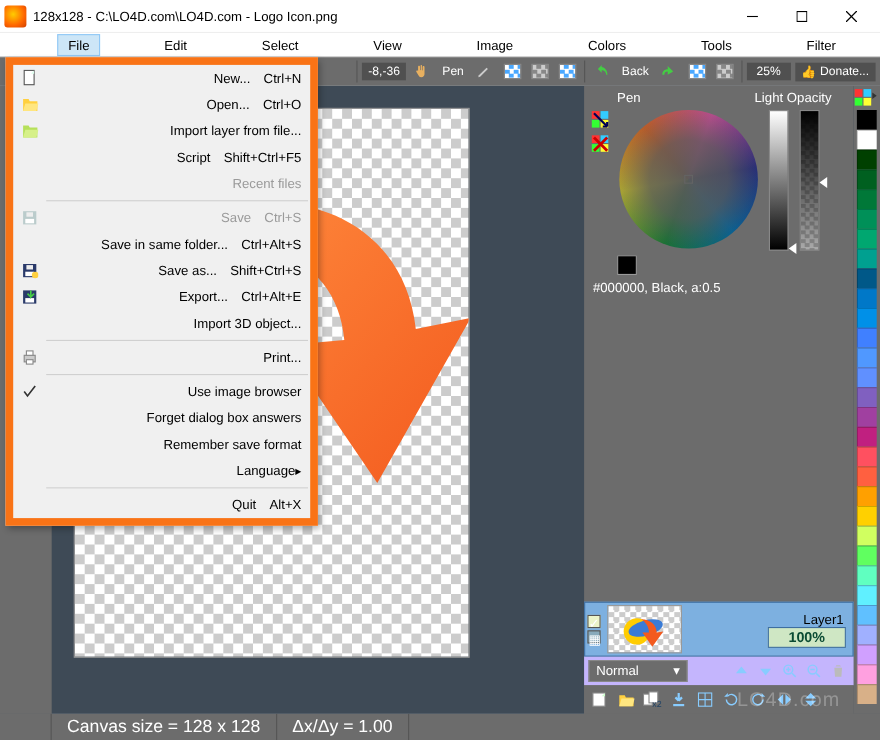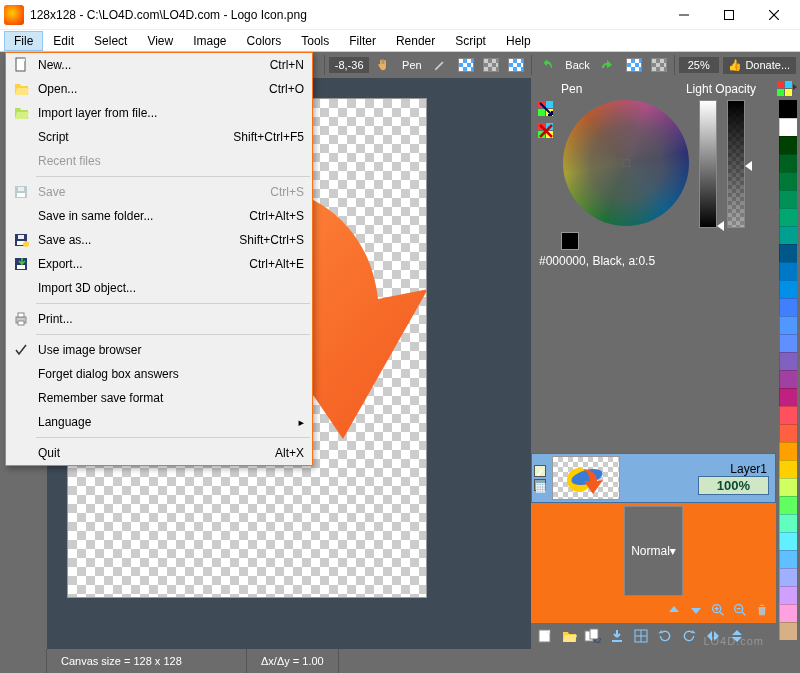--- a/index.html
+++ b/index.html
@@ -6,21 +6,21 @@
 body { font-family: "Segoe UI", Tahoma, sans-serif; font-size: 12px; width: 800px; height: 673px; background: #fff; overflow: hidden; position: relative; }
 
 
 .titlebar { height: 30px; background: #fff; display: flex; align-items: center; padding: 0 4px; border-bottom: 1px solid #eee; }
 .titlebar .app-icon { width: 20px; height: 20px; background: radial-gradient(circle at 40% 40%, #ffcc00, #ff6600 60%, #d04000); border-radius: 3px; margin-right: 6px; }
 .titlebar .title { flex: 1; font-size: 12px; }
 .caption-btn { width: 45px; height: 30px; display: flex; align-items: center; justify-content: center; font-size: 13px; cursor: pointer; }
 
 
 .menubar { height: 22px; background: #fff; display: flex; align-items: center; padding: 0 4px; border-bottom: 1px solid #ccc; }
-.menubar .menu-item { padding: 3px 10px; cursor: pointer; }
+.menubar .menu-item { padding: 3px 10px; cursor: pointer; margin-left: 48px; }
 .menubar .menu-item.open { background: #cde6f7; border: 1px solid #90c8f6; padding: 2px 9px; }
 
 
 .toolbar { height: 26px; background: #6c6c6c; display: flex; align-items: center; padding: 0 2px; color: #fff; font-size: 11px; }
 .tool-btn { width: 24px; height: 22px; display: flex; align-items: center; justify-content: center; margin: 0 1px; cursor: pointer; border: 1px solid transparent; }
 .tool-sep { width: 1px; height: 20px; background: #555; margin: 0 2px; }
 .tool-label { padding: 0 6px; }
 .coord-box { background: #505050; padding: 2px 6px; margin: 0 2px; min-width: 40px; text-align: center; }
 .donate-btn { background: #505050; padding: 2px 6px; margin: 0 2px; display: flex; align-items: center; gap: 3px; }
 
@@ -59,47 +59,47 @@
 
 .layer-panel { position: absolute; bottom: 0; left: 0; right: 0; }
 .layer-row { display: flex; align-items: center; background: #7db0e0; border: 1px solid #3e6ea0; padding: 2px; gap: 6px; }
 .layer-ctrl { display: flex; flex-direction: column; gap: 2px; }
 .layer-ctrl span { width: 12px; height: 12px; border: 1px solid #555; background: #ecf4c9; display: inline-block; }
 .layer-thumb { width: 68px; height: 44px; background: repeating-conic-gradient(#ccc 0% 25%, #fff 0% 50%) 0 0 / 10px 10px; border: 1px solid #999; position: relative; }
 .layer-thumb-inner { position: absolute; top: 6px; left: 10px; }
 .layer-info { flex: 1; display: flex; flex-direction: column; gap: 0; align-items: flex-end; padding-right: 4px; }
 .layer-name { color: #000; font-size: 12px; background: #fff0; padding: 0 2px; align-self: flex-end; }
 .layer-op { background: #cfe7c4; border: 1px solid #3e6ea0; color: #0a4b33; font-weight: bold; font-size: 13px; padding: 1px 18px 1px 18px; }
-.blend-row { display: flex; align-items: center; background: #f97316; padding: 3px 4px; gap: 4px; flex-direction: column; }
+.blend-row { display: flex; align-items: center; background: #c4b5fd; padding: 3px 4px; gap: 4px; }
 .blend-dd { background: #6c6c6c; border: 1px solid #888; padding: 2px 6px; font-size: 12px; flex: 0 0 90px; display: flex; justify-content: space-between; align-items: center; cursor: pointer; color: #fff; }
 .layer-tools { display: flex; gap: 2px; align-items: center; margin-left: auto; }
 .layer-tool-ic { width: 20px; height: 20px; display: flex; align-items: center; justify-content: center; cursor: pointer; }
 .bottom-icons { display: flex; gap: 4px; background: #6c6c6c; padding: 3px 4px; }
 
 
 .swatches { width: 24px; background: #6c6c6c; display: flex; flex-direction: column; padding-top: 2px; }
 .sw-head { width: 22px; height: 18px; position: relative; margin-bottom: 2px; }
 .swatch { width: 18px; height: 18px; margin: 0 auto; cursor: pointer; border-left: 1px solid rgba(0,0,0,0.2); border-top: 1px solid rgba(0,0,0,0.2);}
 
 
-.statusbar { height: 24px; background: #6c6c6c; color: #fff; display: flex; align-items: center; font-size: 11px; }
+.statusbar { height: 24px; background: #6c6c6c; color: #fff; display: flex; align-items: center; font-size: 16px; }
 .status-seg { padding: 0 14px; border-right: 1px solid #555; height: 100%; display: flex; align-items: center; }
 
 
-.dropdown { position: absolute; top: 52px; left: 5px; width: 308px; background: #f0f0f0; border: 1px solid #f97316; box-shadow: 2px 3px 6px rgba(0,0,0,0.3); z-index: 100; font-size: 12px; color: #000; }
+.dropdown { position: absolute; top: 52px; left: 5px; width: 284px; background: #f0f0f0; border: 7px solid #f97316; box-shadow: 2px 3px 6px rgba(0,0,0,0.3); z-index: 100; font-size: 12px; color: #000; text-align: right; }
 .dd-item { display: flex; align-items: center; height: 24px; padding: 0 8px 0 4px; cursor: default; }
 .dd-item.disabled { color: #9a9a9a; }
 .dd-icon { width: 22px; height: 20px; display: flex; align-items: center; justify-content: center; margin-right: 6px; }
 .dd-label { flex: 1; }
 .dd-short { margin-left: auto; padding-left: 12px; }
 .dd-sep { height: 1px; background: #d0d0d0; margin: 3px 2px 3px 30px; }
 .dd-submenu::after { content: "▸"; font-size: 11px; }
 
 
-.watermark { position: absolute; right: 36px; bottom: 26px; color: rgba(255,255,255,0.28); font-size: 11px; letter-spacing: 1px; font-weight: 500; z-index: 50; pointer-events: none; font-family: Arial, sans-serif; }
+.watermark { position: absolute; right: 36px; bottom: 26px; color: rgba(255,255,255,0.28); font-size: 18px; letter-spacing: 1px; font-weight: 500; z-index: 50; pointer-events: none; font-family: Arial, sans-serif; }
 
 
 .checker-ic { width: 16px; height: 14px; background: repeating-conic-gradient(#4aa8ff 0% 25%, #fff 0% 50%) 0 0 / 8px 8px; border: 1px solid #888; }
 .checker-ic.g { background: repeating-conic-gradient(#888 0% 25%, #ccc 0% 50%) 0 0 / 8px 8px; }
 </style>
 </head>
 <body>
 
 <div class="titlebar">
   <span class="app-icon"></span>

